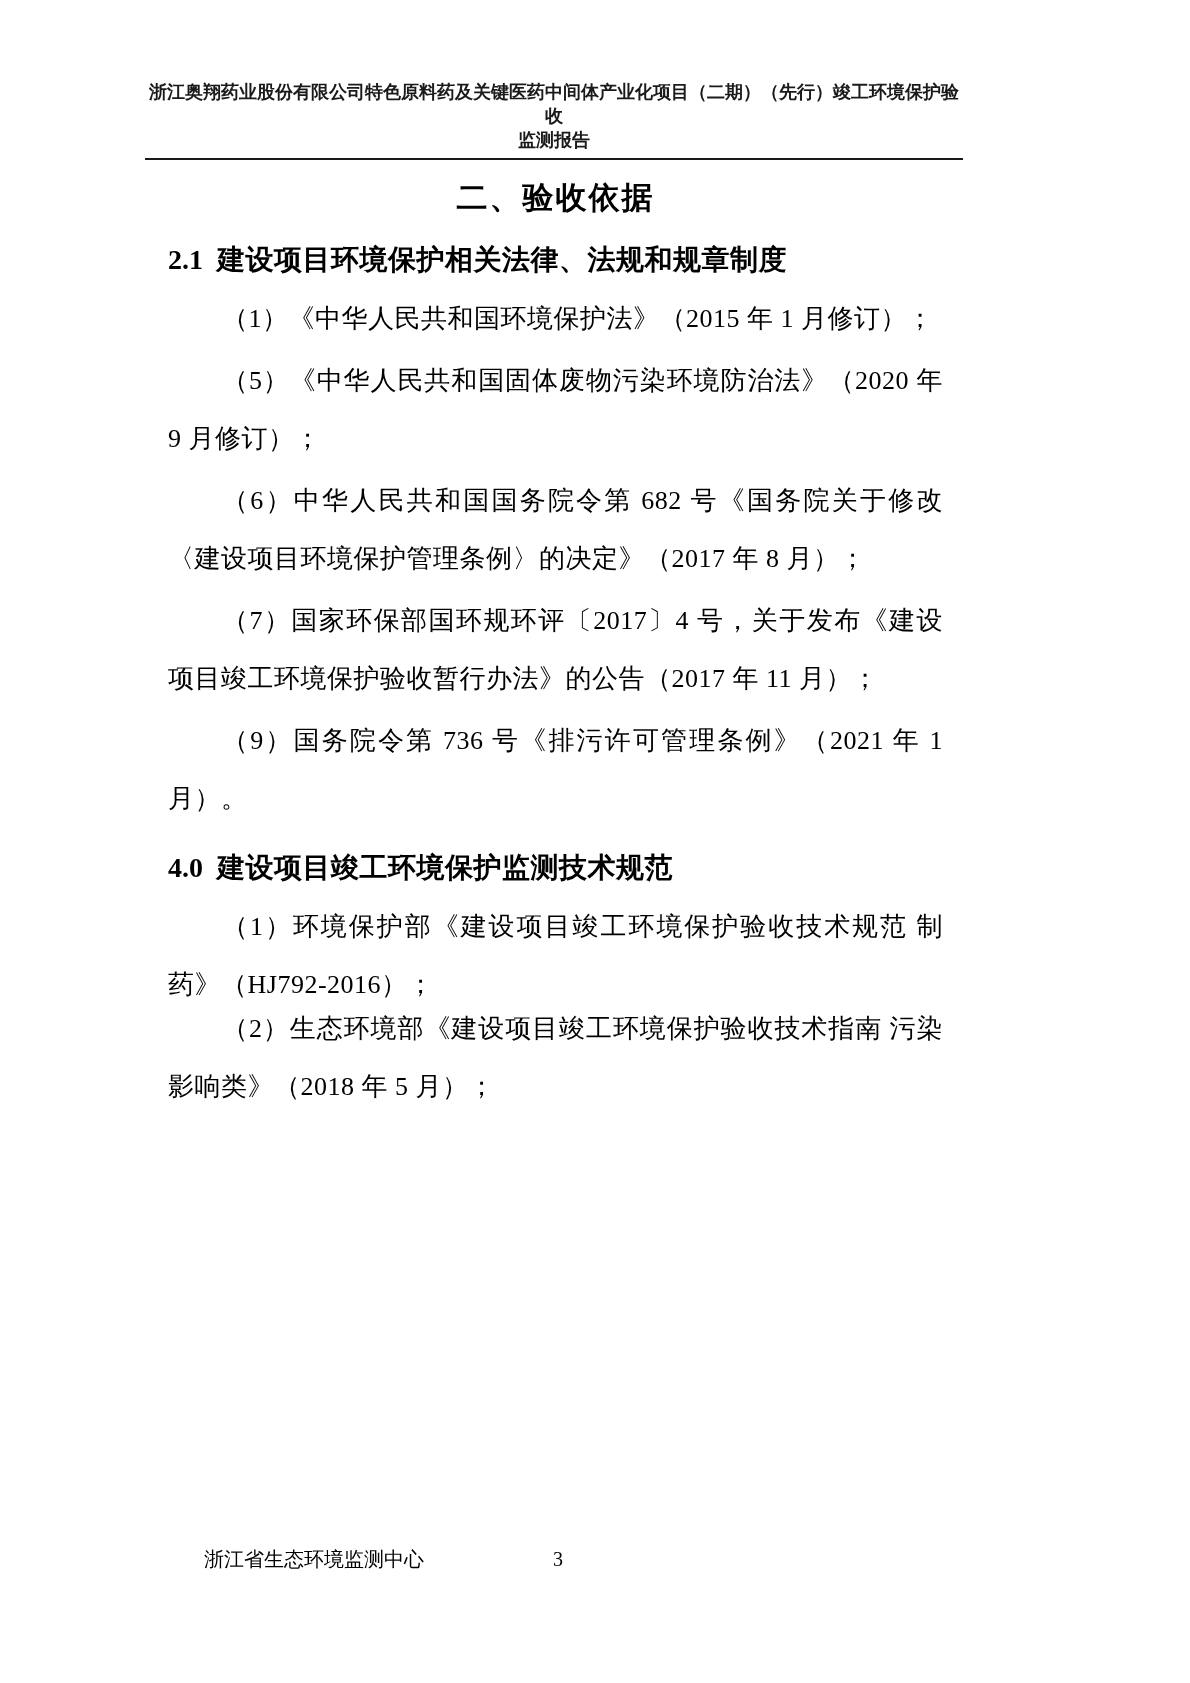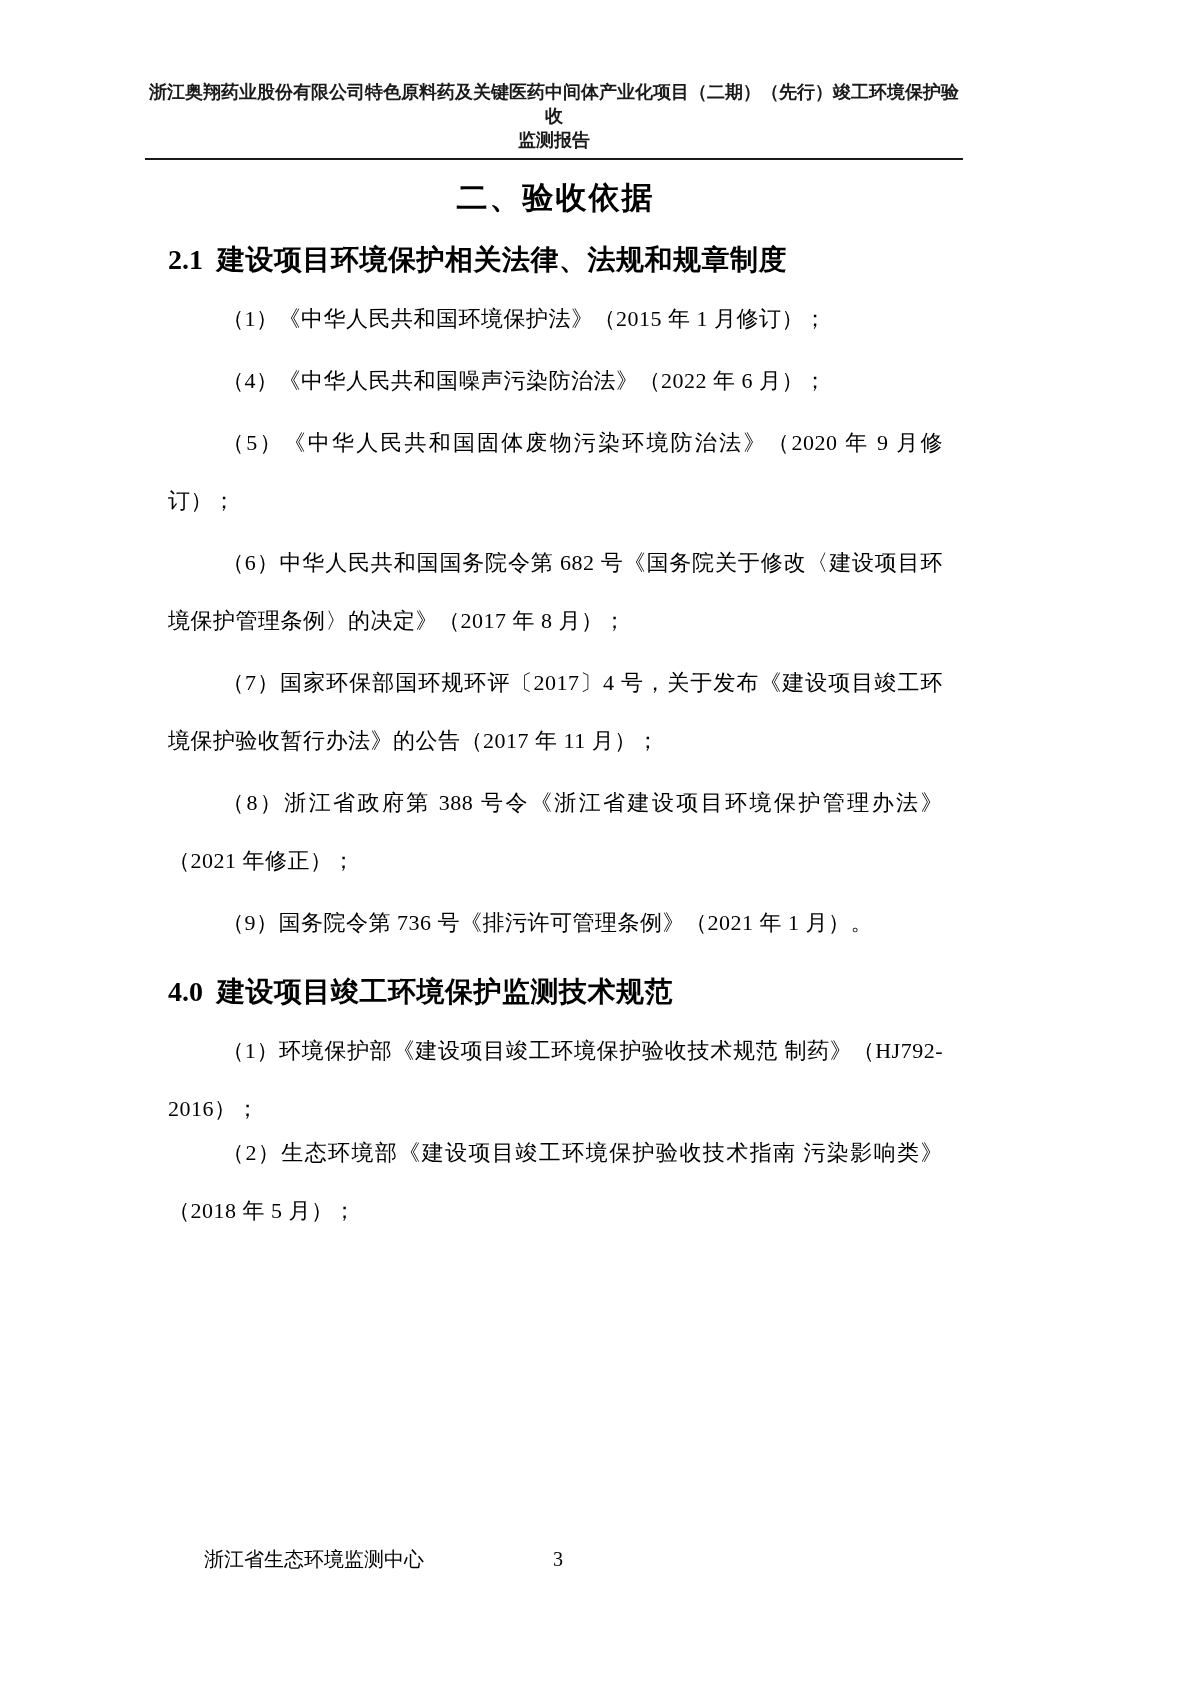--- a/index.html
+++ b/index.html
@@ -42,21 +42,21 @@
     font-weight: bold;
     line-height: 40px;
     letter-spacing: 0.5px;
   }
   .section-heading .sec-num {
     margin-right: 14px;
     letter-spacing: 0;
   }
   .body-text p.item {
     margin: 4px 0 0 0;
-    font-size: 22px;
+    font-size: 26px;
     line-height: 58px;
     text-indent: 54px;
     text-align: justify;
     letter-spacing: 0.5px;
   }
   .body-text p.item.first {
     margin-top: 10px;
   }
   .body-text p.item.tight {
     margin-top: -14px;
@@ -95,25 +95,23 @@
     <div>浙江奥翔药业股份有限公司特色原料药及关键医药中间体产业化项目（二期）（先行）竣工环境保护验收</div>
     <div>监测报告</div>
   </div>
 
   <h1 class="doc-title">二、验收依据</h1>
 
   <h2 class="section-heading"><span class="sec-num">2.1</span><span>建设项目环境保护相关法律、法规和规章制度</span></h2>
 
   <div class="body-text">
     <p class="item first">（1）《中华人民共和国环境保护法》（2015 年 1 月修订）；</p>
-    <p class="item">（4）《中华人民共和国噪声污染防治法》（2022 年 6 月）；</p>
     <p class="item">（5）《中华人民共和国固体废物污染环境防治法》（2020 年 9 月修订）；</p>
     <p class="item">（6）中华人民共和国国务院令第 682 号《国务院关于修改〈建设项目环境保护管理条例〉的决定》（2017 年 8 月）；</p>
     <p class="item">（7）国家环保部国环规环评〔2017〕4 号，关于发布《建设项目竣工环境保护验收暂行办法》的公告（2017 年 11 月）；</p>
-    <p class="item">（8）浙江省政府第 388 号令《浙江省建设项目环境保护管理办法》（2021 年修正）；</p>
     <p class="item">（9）国务院令第 736 号《排污许可管理条例》（2021 年 1 月）。</p>
   </div>
 
   <h2 class="section-heading"><span class="sec-num">4.0</span><span>建设项目竣工环境保护监测技术规范</span></h2>
 
   <div class="body-text">
     <p class="item first">（1）环境保护部《建设项目竣工环境保护验收技术规范 制药》（HJ792-2016）；</p>
     <p class="item tight">（2）生态环境部《建设项目竣工环境保护验收技术指南 污染影响类》（2018 年 5 月）；</p>
   </div>
 

